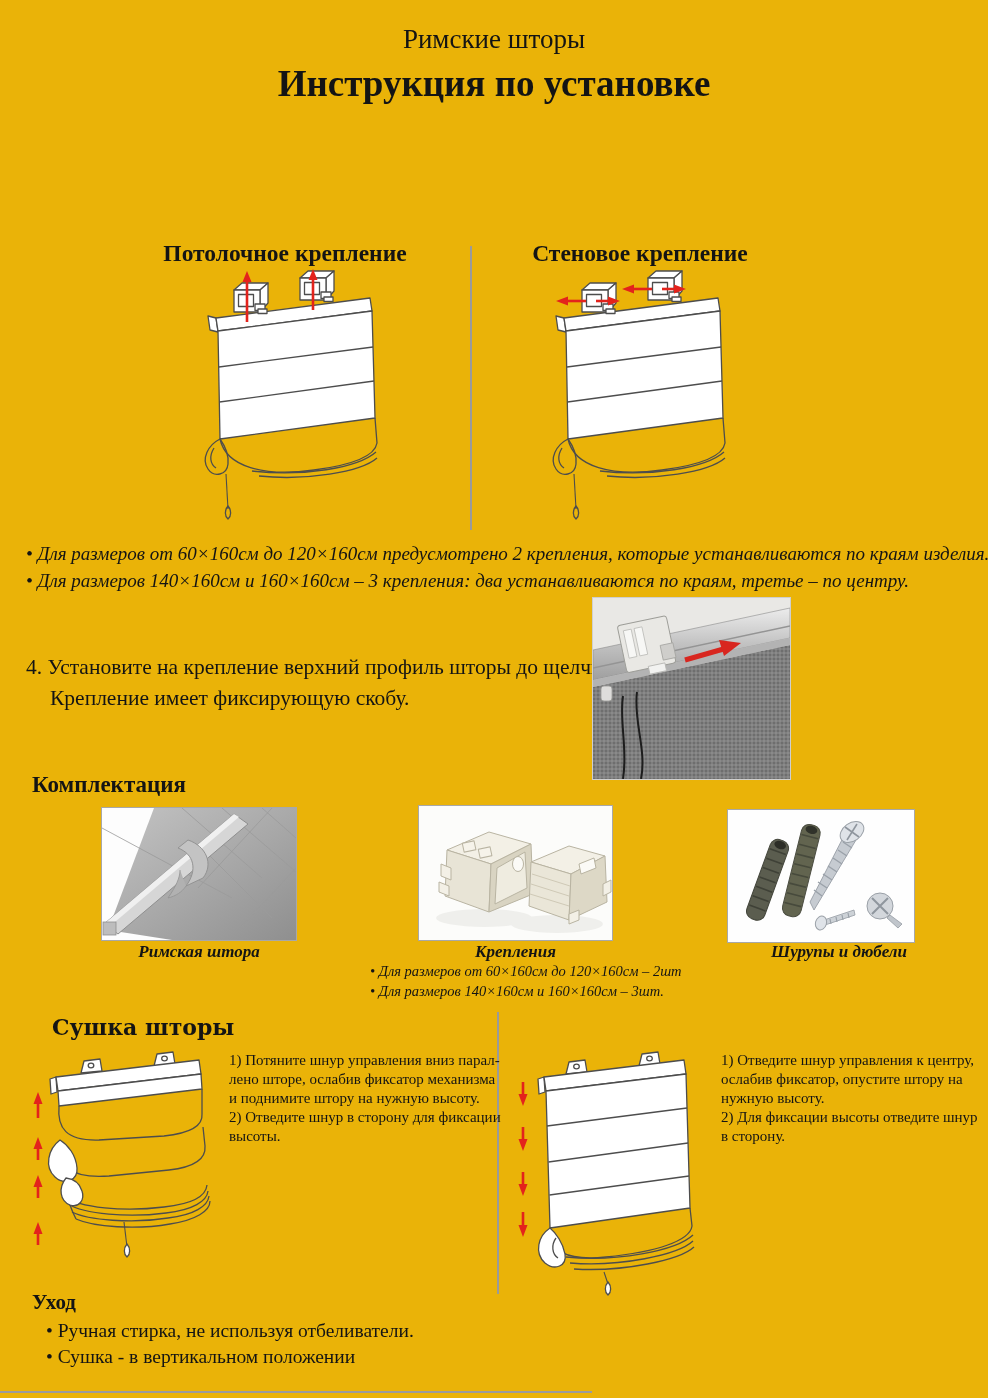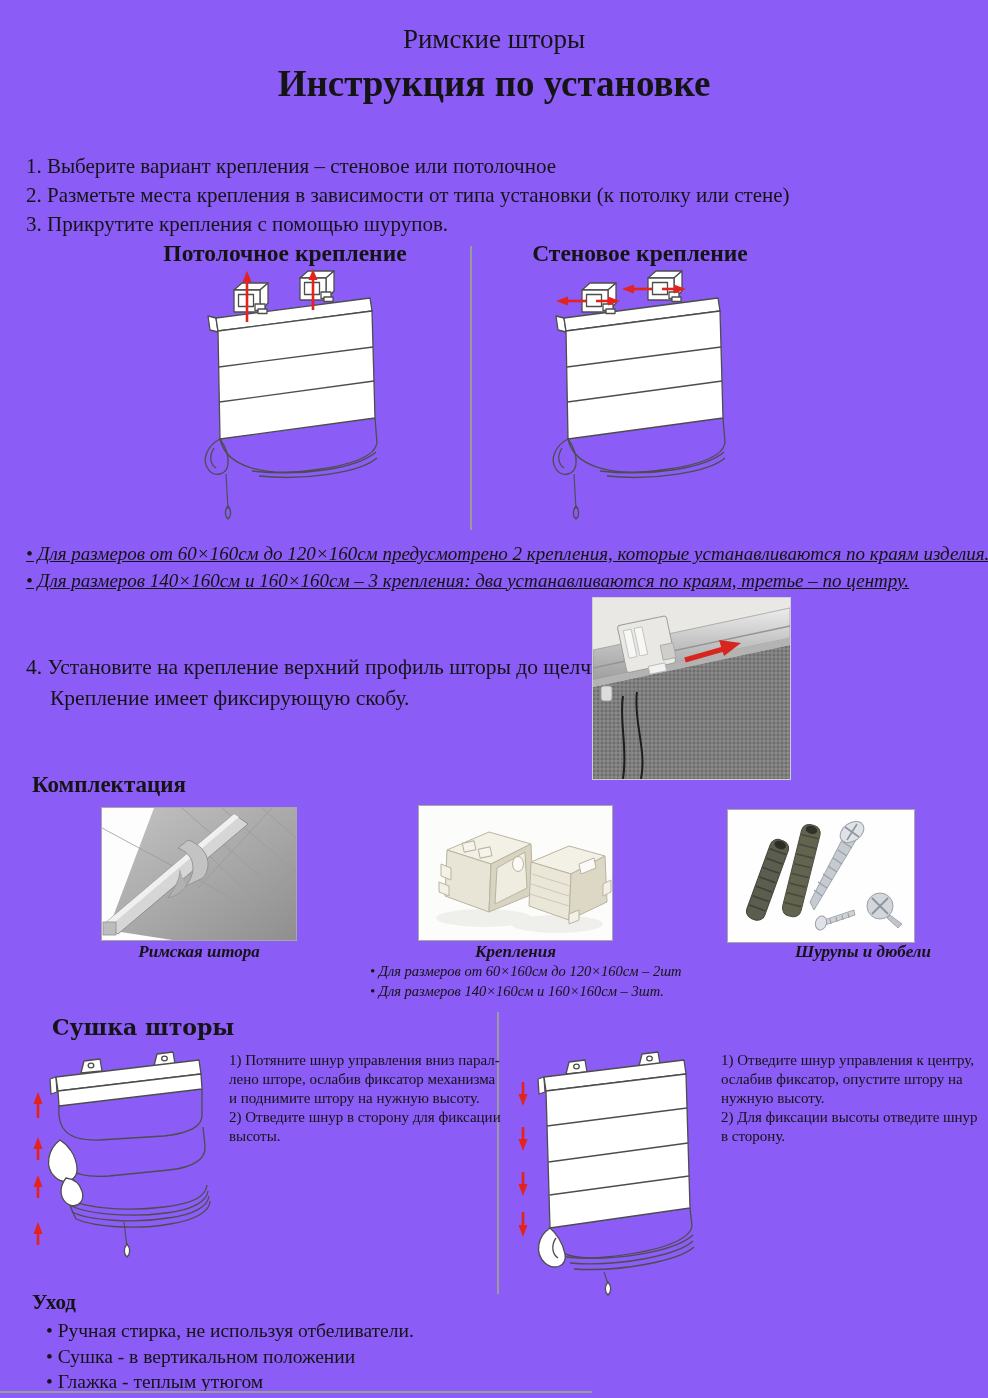--- a/index.html
+++ b/index.html
@@ -1,42 +1,42 @@
 <!DOCTYPE html>
 <html><head>
 <meta charset="utf-8">
 <style>
   html,body{margin:0;padding:0;background:#fff;}
-  .page{position:relative;width:988px;height:1398px;background:#8b5cf6;overflow:hidden;
+  .page{position:relative;width:988px;height:1398px;background:#eab308;overflow:hidden;
         font-family:"Liberation Serif",serif;color:#141414;}
   .abs{position:absolute;}
   .title{top:24px;left:0;width:100%;text-align:center;font-size:27px;}
   .subtitle{top:62px;left:0;width:100%;text-align:center;font-size:37px;font-weight:bold;}
   .steps{top:152px;left:26px;font-size:21px;line-height:29px;white-space:nowrap;}
   .mount-h{top:240px;text-align:center;font-size:23.5px;font-weight:bold;white-space:nowrap;}
   .mount-h-left{left:100px;width:370px;}
   .mount-h-right{left:490px;width:300px;text-align:center;}
   .vdiv{width:1.5px;background:#9a9a9a;}
   .vdiv-top{left:470px;top:246px;height:284px;}
   .vdiv-bot{left:497px;top:1012px;height:282px;}
   .diag-ceiling{left:152px;top:268px;}
   .diag-wall{left:500px;top:268px;}
-  .notes{top:541px;left:26px;font-size:19px;font-style:italic;line-height:26.5px;white-space:nowrap;text-decoration:underline;}
+  .notes{top:541px;left:26px;font-size:19px;font-style:italic;line-height:26.5px;white-space:nowrap;}
   .step4{top:652px;left:26px;font-size:21.5px;line-height:31px;white-space:nowrap;}
   .step4 .indent{margin-left:24px;}
   .photo-attach{left:592px;top:597px;border:1px solid #cfcfcf;}
   .kit-heading{left:32px;top:772px;font-size:23px;font-weight:bold;}
   .kitfig{border:1px solid #a8a8a8;background:#fff;}
   .fig1{left:101px;top:807px;}
   .fig2{left:418px;top:805px;}
   .fig3{left:727px;top:809px;}
   .kit-caption{top:942px;text-align:center;font-size:17px;font-weight:bold;font-style:italic;white-space:nowrap;}
   .cap1{left:101px;width:196px;}
   .cap2{left:418px;width:195px;}
-  .cap3{left:769px;width:188px;}
+  .cap3{left:745px;width:188px;}
   .kit-notes{left:370px;top:962px;font-size:14.5px;font-style:italic;line-height:19.5px;white-space:nowrap;}
   .sec-h{top:1014px;font-size:22px;font-weight:bold;font-family:"DejaVu Serif",serif;white-space:nowrap;}
   .h-raise{left:52px;}
   .h-lower{left:514px;}
   .diag-raise{left:24px;top:1048px;}
   .diag-lower{left:504px;top:1042px;}
   .op-text{font-size:15px;line-height:19px;white-space:nowrap;}
   .raise-text{left:229px;top:1051px;}
   .lower-text{left:721px;top:1051px;}
   .care-h{left:32px;top:1290px;font-size:21px;font-weight:bold;}
@@ -86,25 +86,20 @@
         <stop offset="1" stop-color="#8f8f8f"></stop>
     </linearGradient>
   </defs>
 </svg>
 
 <div class="page">
 
   <div class="abs title">Римские шторы</div>
   <div class="abs subtitle">Инструкция по установке</div>
 
-  <div class="abs steps">
-    <div>1. Выберите вариант крепления – стеновое или потолочное</div>
-    <div>2. Разметьте места крепления в зависимости от типа установки (к потолку или стене)</div>
-    <div>3. Прикрутите крепления  с помощью шурупов.</div>
-  </div>
 
   <div class="abs mount-h mount-h-left">Потолочное крепление</div>
   <div class="abs mount-h mount-h-right">Стеновое крепление</div>
   <div class="abs vdiv vdiv-top"></div>
 
   <svg class="abs diag-ceiling" width="330" height="268" viewBox="0 0 330 268">
     <use href="#blind-top"></use>
     <use href="#bracket-cube" transform="translate(82,22)"></use>
     <use href="#bracket-cube" transform="translate(148,10)"></use>
     <g fill="#e3231c">
@@ -331,18 +326,17 @@
     <div>ослабив фиксатор, опустите штору на</div>
     <div>нужную высоту.</div>
     <div>2) Для фиксации высоты отведите шнур</div>
     <div>в сторону.</div>
   </div>
 
   <div class="abs care-h">Уход</div>
   <div class="abs care-list">
     <div>• Ручная стирка, не используя отбеливатели.</div>
     <div>• Сушка -  в вертикальном положении</div>
-    <div>• Глажка - теплым утюгом</div>
   </div>
 
   <div class="abs bottom-rule"></div>
 
 </div>
 
 </body></html>

